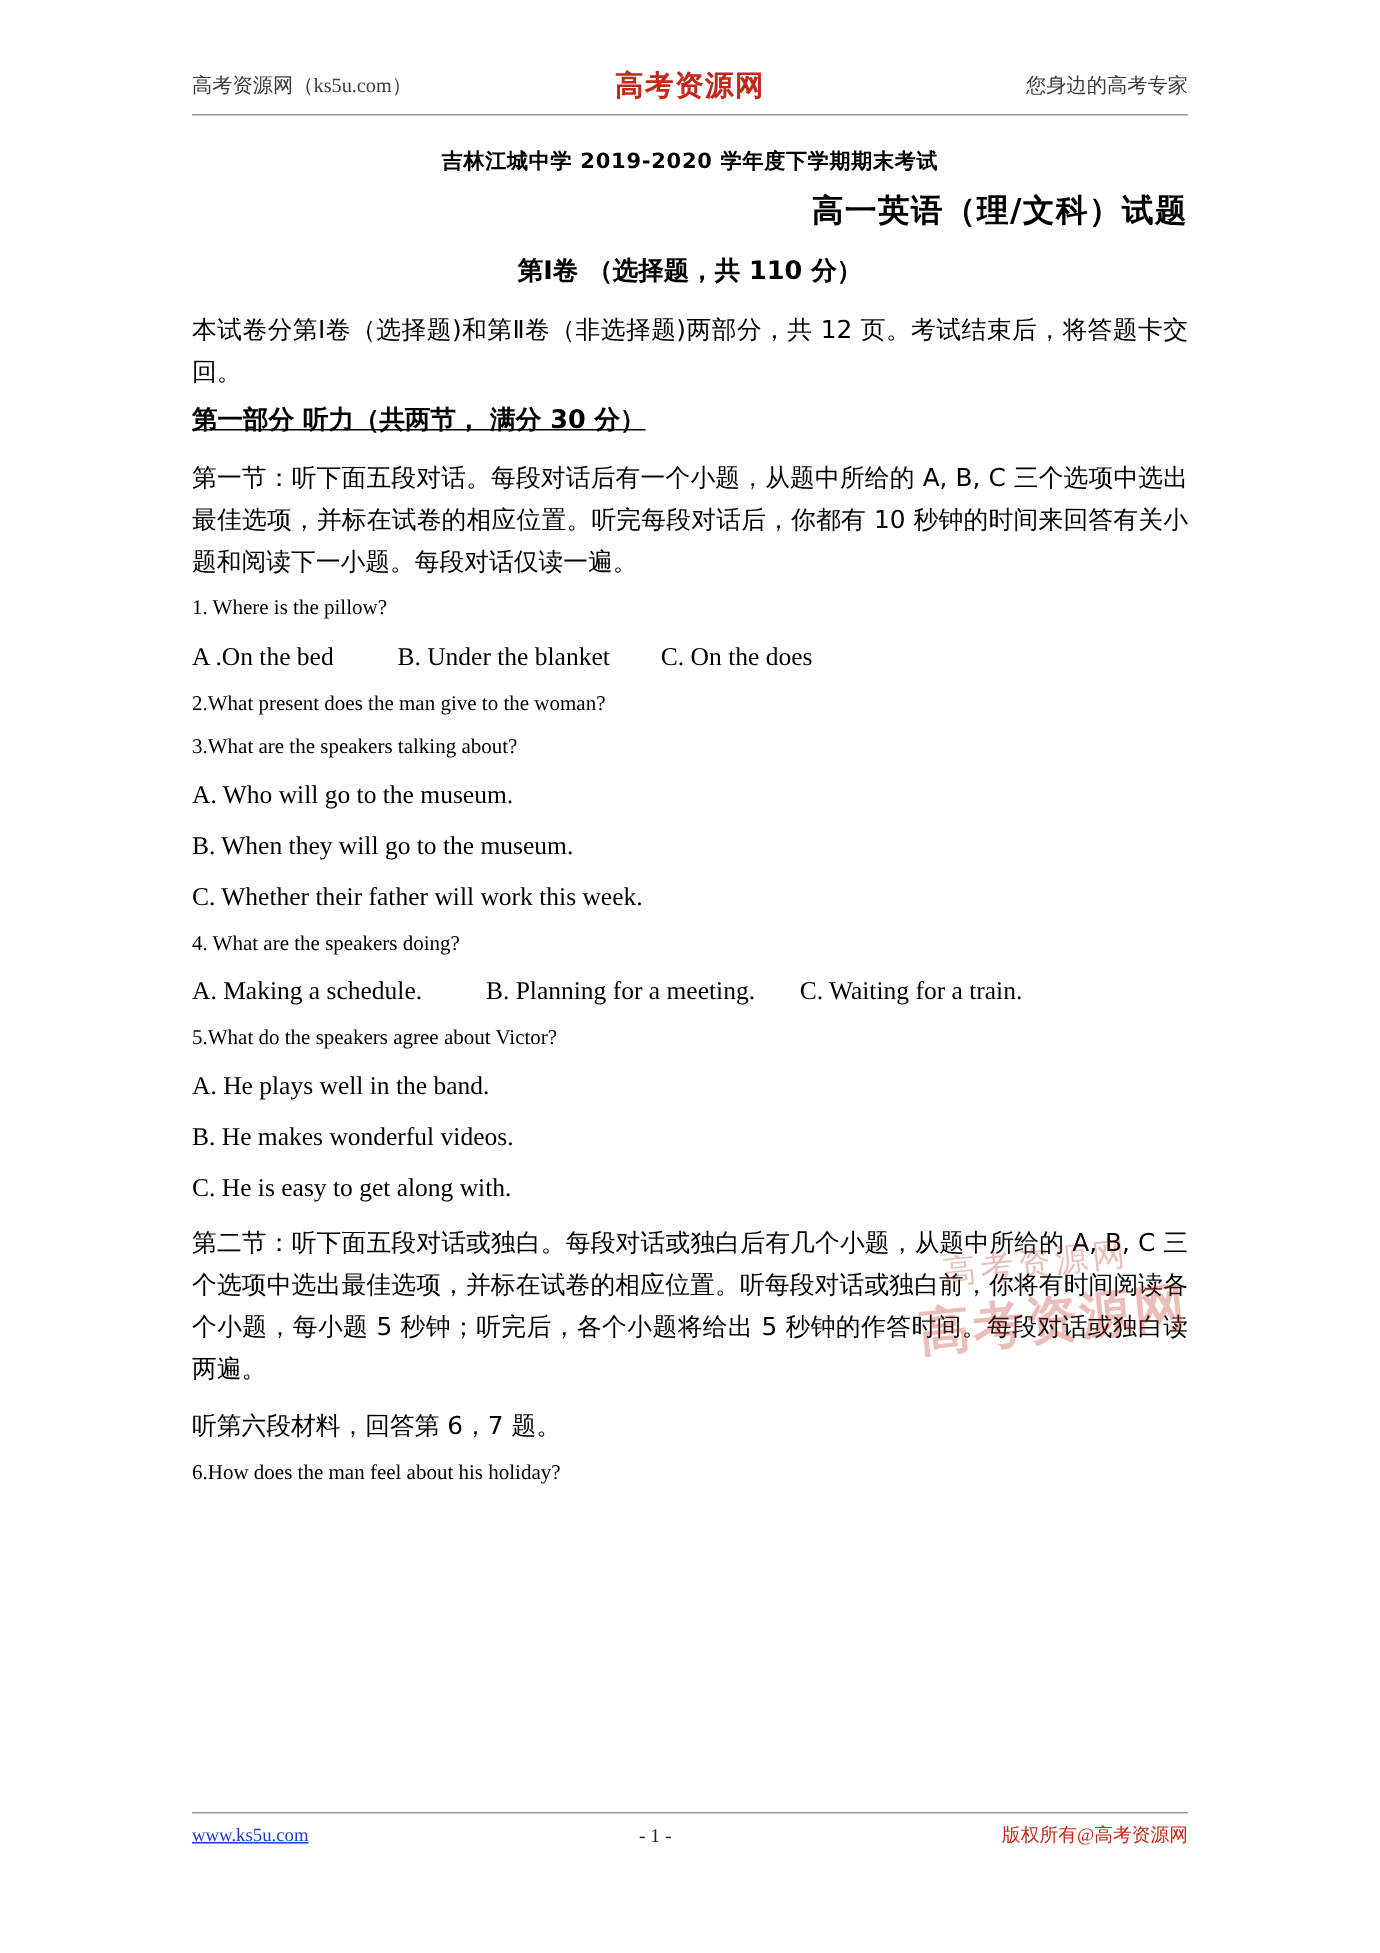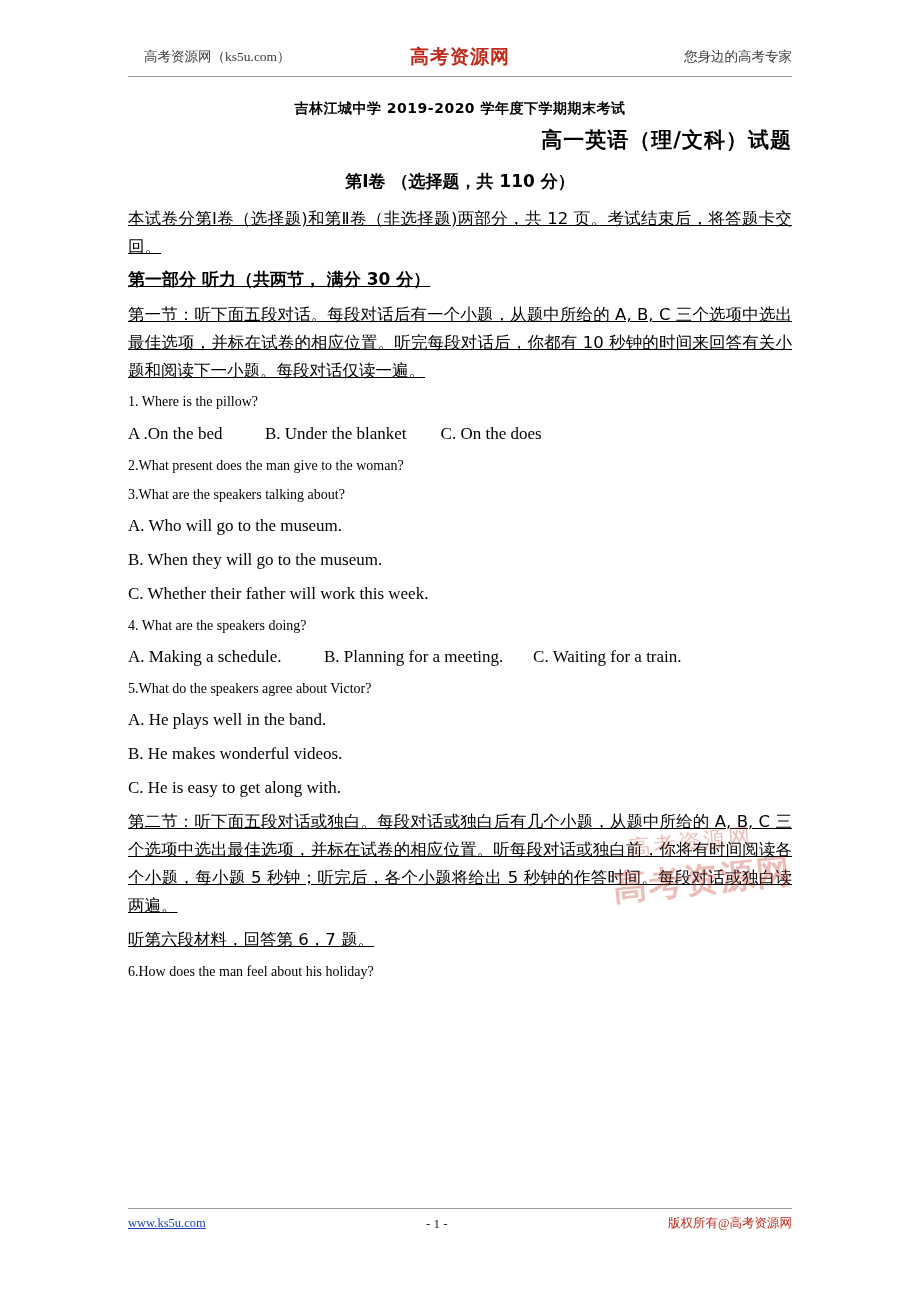--- a/index.html
+++ b/index.html
@@ -35,21 +35,20 @@
     align-items: flex-start;
     justify-content: space-between;
     font-size: 13px;
     color: #444444;
     font-family: "Liberation Serif", serif;
   }
   .header-left {
     color: #3b3b3b;
     font-size: 13.5px;
     white-space: nowrap;
-    margin-left: 16px;
   }
   .header-center {
     position: absolute;
     left: 0;
     right: 0;
     top: 44px;
     text-align: center;
     color: #c02a1b;
     font-size: 19px;
     font-weight: bold;
@@ -119,25 +118,24 @@
     margin: 0 0 12px 0;
   }
   .subtitle {
     text-align: center;
     font-size: 17px;
     font-weight: bold;
     font-family: "DejaVu Sans", sans-serif;
     margin: 0 0 10px 0;
   }
   .para {
-    margin: 0 0 7px 0;
+    margin: 11px 0 7px 0;
     text-align: justify;
     font-size: 17px;
     line-height: 1.62;
-    text-decoration: underline;
   }
   .para-cn {
     font-family: "DejaVu Sans", sans-serif;
     font-size: 16.5px;
     line-height: 1.68;
   }
   .bold-cn {
     font-family: "DejaVu Sans", sans-serif;
     font-weight: bold;
     font-size: 17px;

